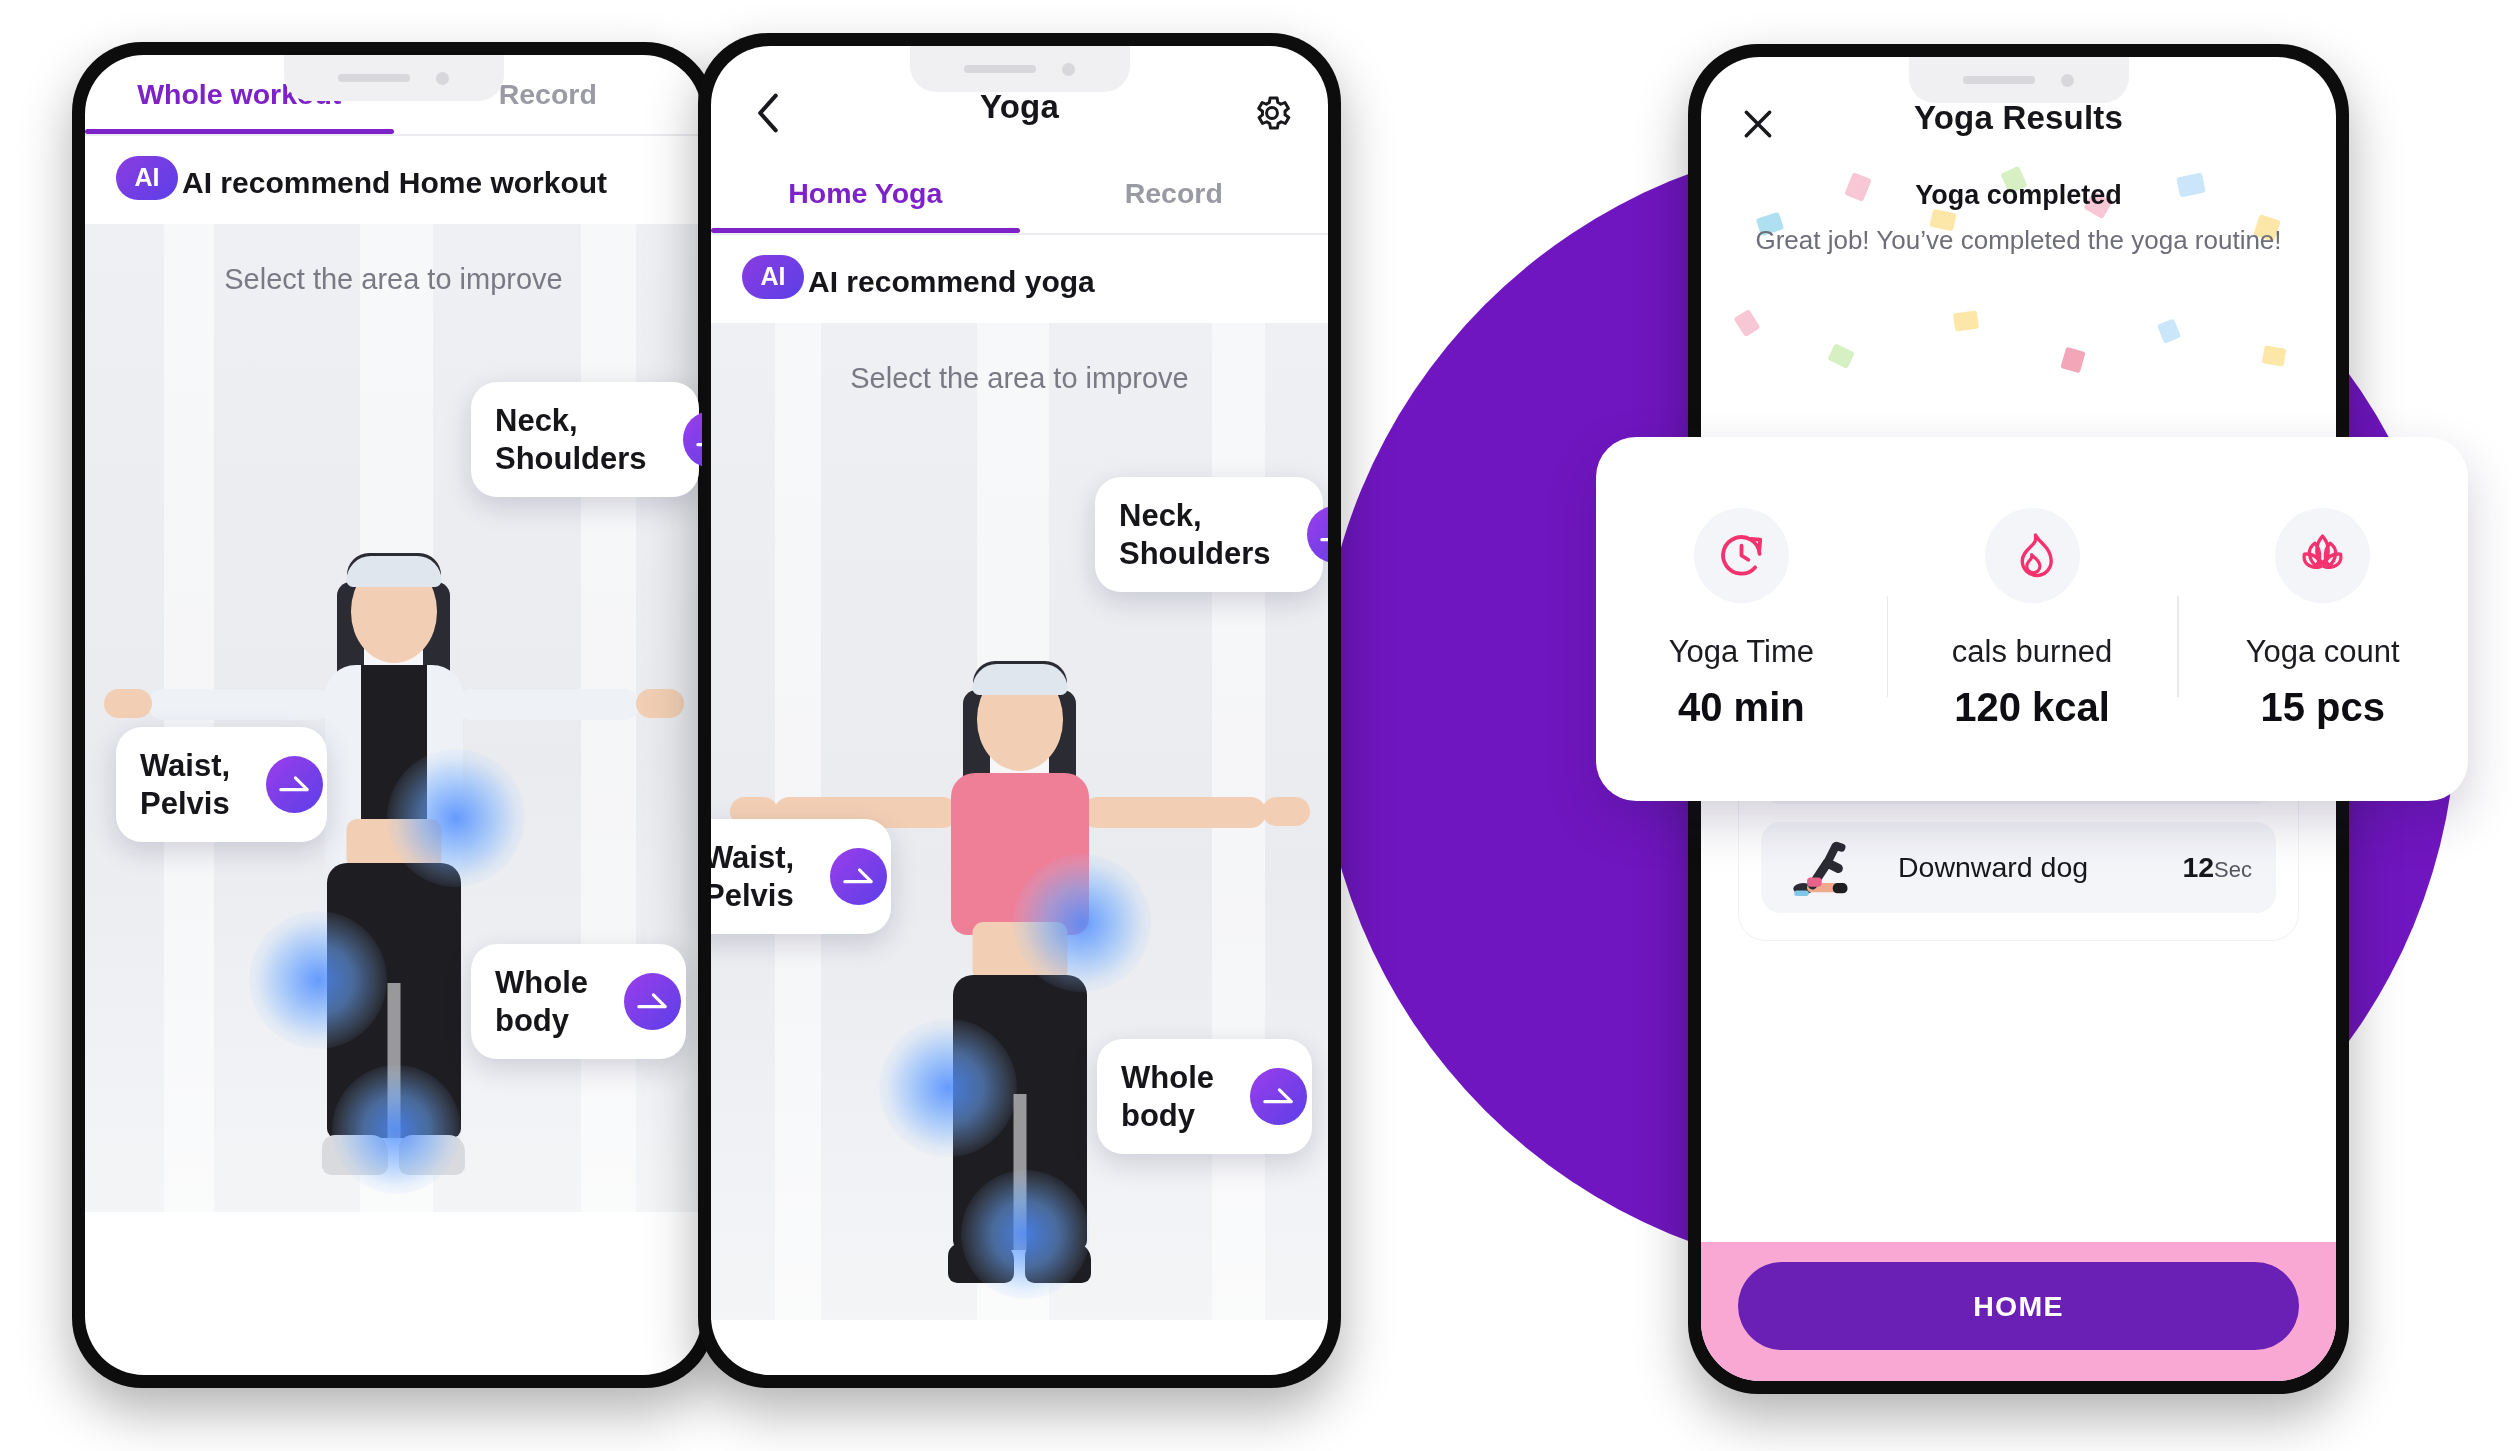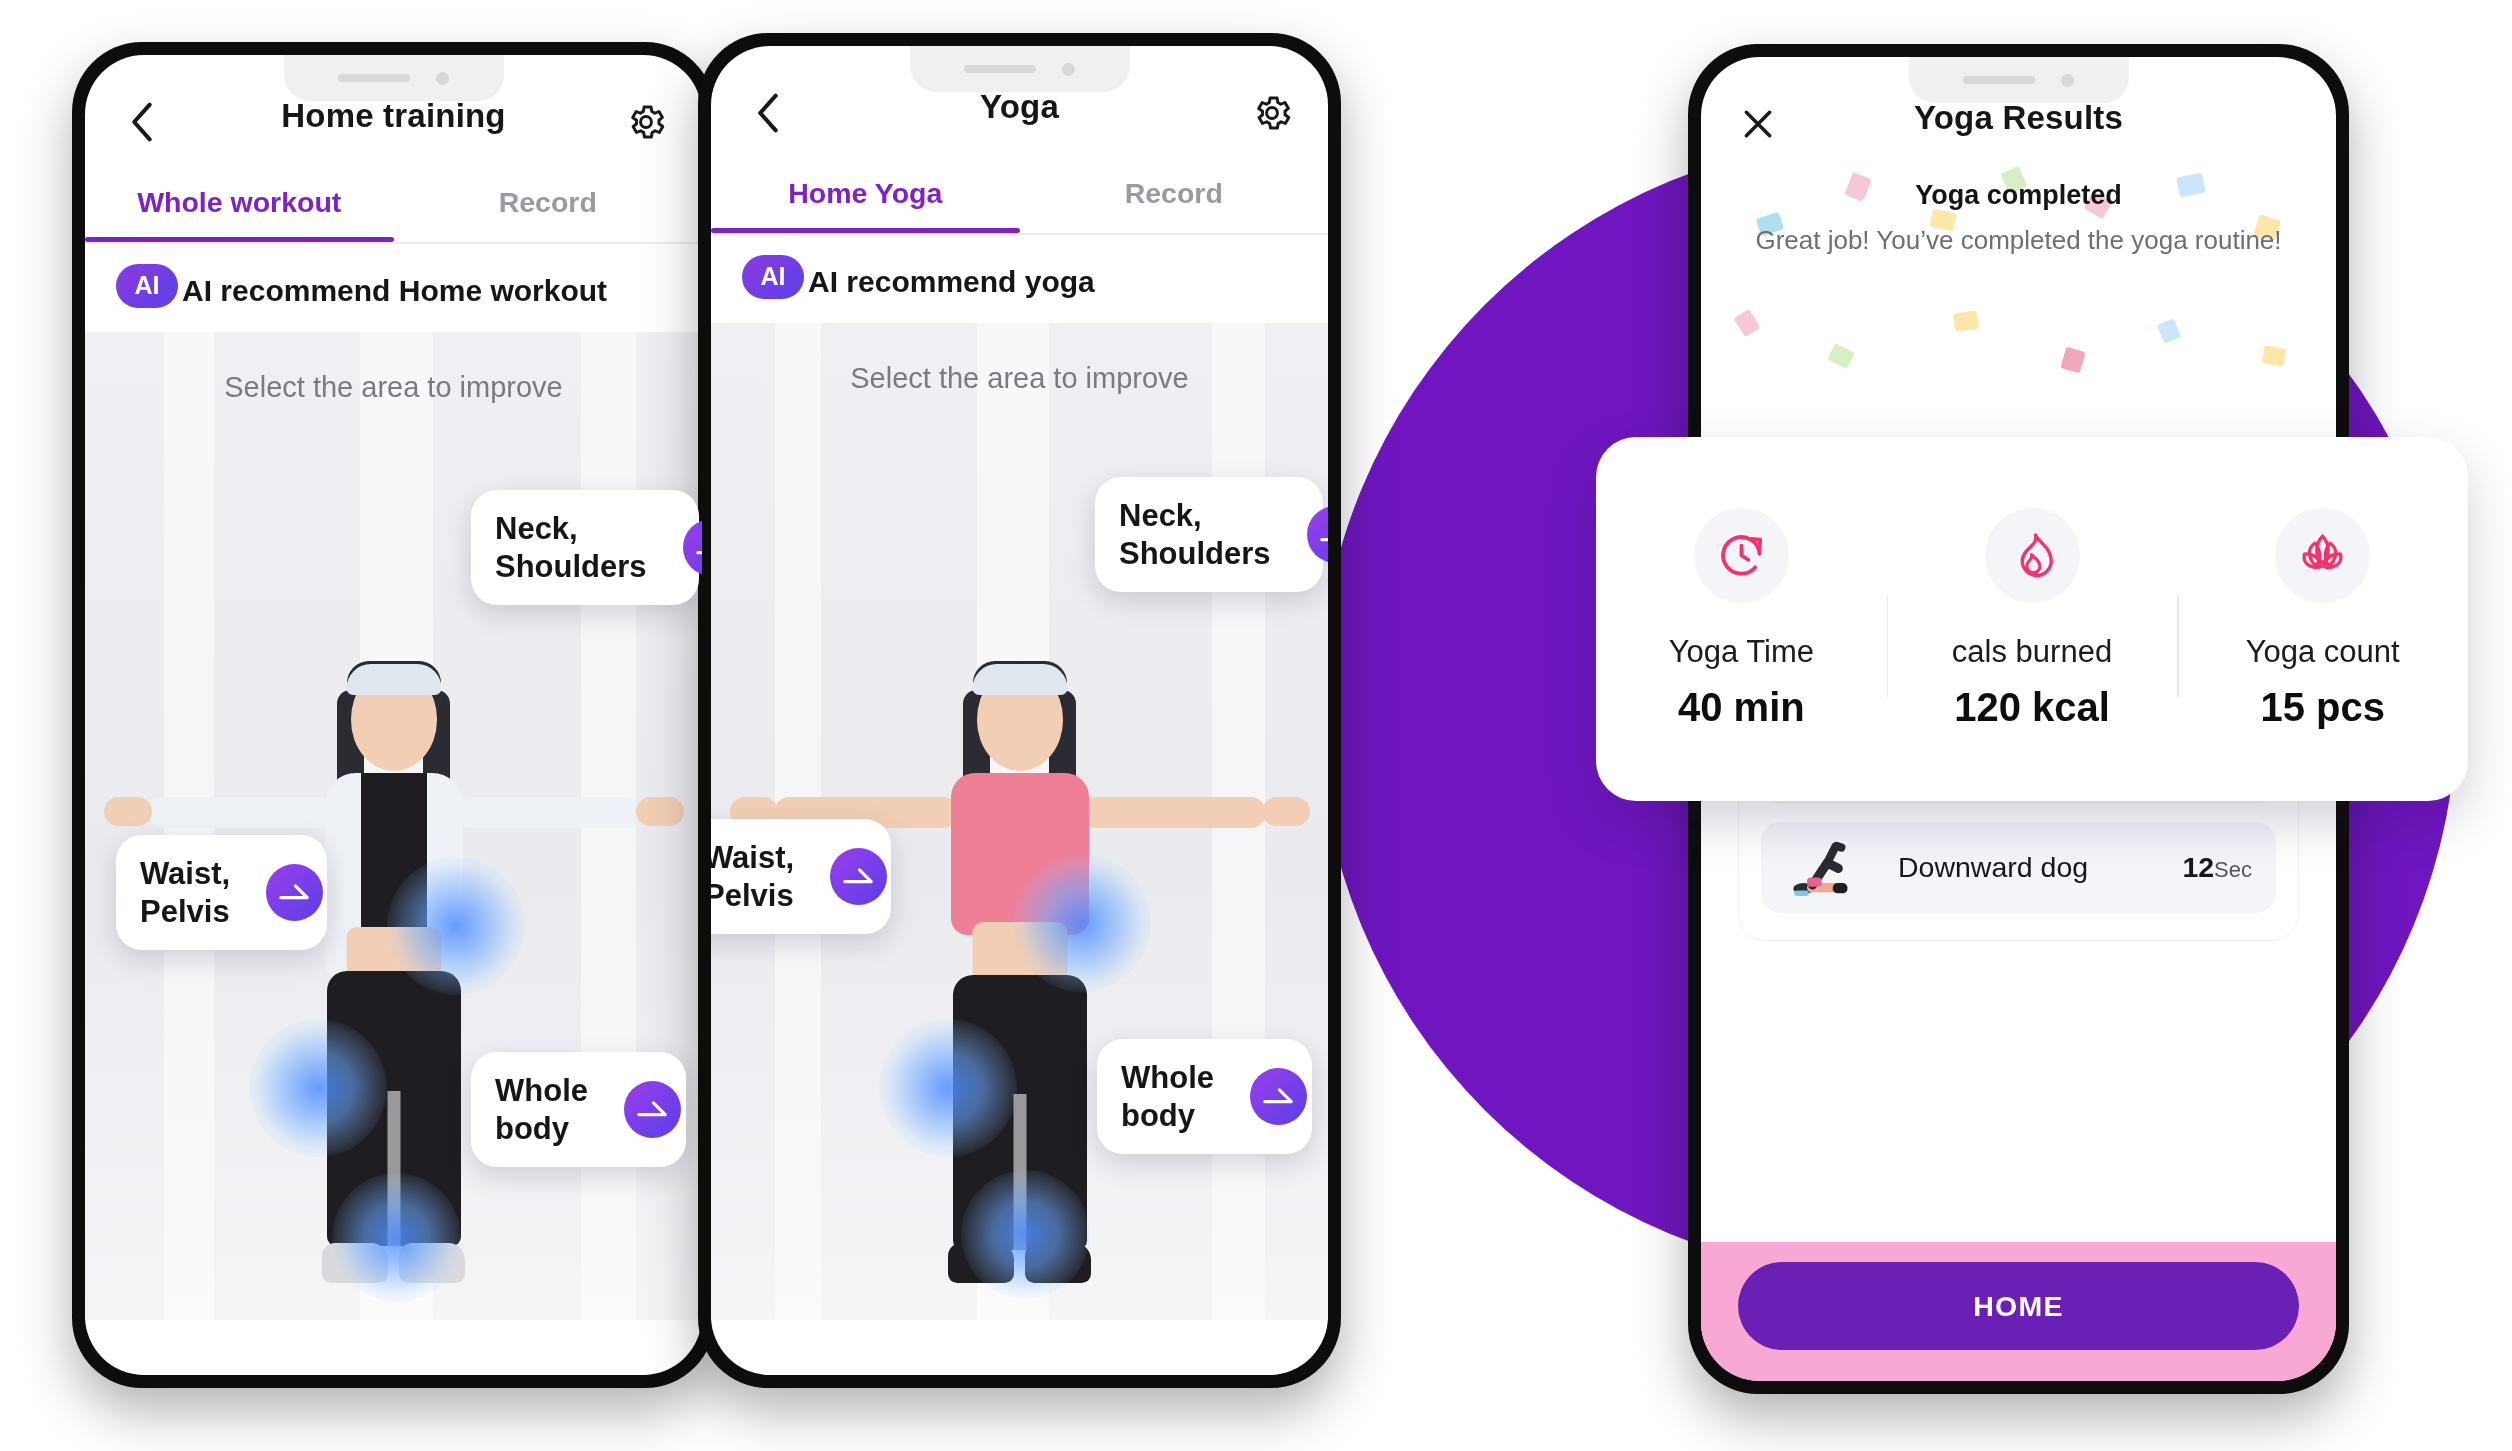--- a/index.html
+++ b/index.html
@@ -215,34 +215,20 @@
 
   <div class="backdrop-circle"></div>
 
   <div class="phone" style="left:72px; top:42px; width:643px; height:1346px;">
     <div class="screen">
       <div class="notch">
         <div class="speaker"></div>
         <div class="cam"></div>
       </div>
 
-      <div class="appbar">
-        <div class="icon-btn">
-          <svg width="31" height="44" viewBox="0 0 34 48">
-            <path d="M26 5 L9 24 L26 43" fill="none" stroke="#18181d" stroke-width="4.5" stroke-linecap="round" stroke-linejoin="round"></path>
-          </svg>
-        </div>
-        <div class="title">Home training</div>
-        <div class="icon-btn right">
-          <svg width="42" height="42" viewBox="0 0 24 24">
-            <path fill="none" stroke="#18181d" stroke-width="1.7" stroke-linejoin="round" d="M19.4 13a7.6 7.6 0 0 0 0-2l2-1.6-2-3.4-2.4 1a7.6 7.6 0 0 0-1.7-1l-.4-2.6h-4l-.4 2.6c-.6.2-1.2.6-1.7 1l-2.4-1-2 3.4L6.6 11a7.6 7.6 0 0 0 0 2l-2 1.6 2 3.4 2.4-1c.5.4 1.1.8 1.7 1l.4 2.6h4l.4-2.6c.6-.2 1.2-.6 1.7-1l2.4 1 2-3.4z"></path>
-            <circle cx="12" cy="12" r="3.1" fill="none" stroke="#18181d" stroke-width="1.7"></circle>
-          </svg>
-        </div>
-      </div>
 
       <div class="tabbar">
         <div class="tab active">
           <span>Whole workout</span>
         </div>
         <div class="tab">
           <span>Record</span>
         </div>
       </div>
       <div class="tab-divider"></div>

